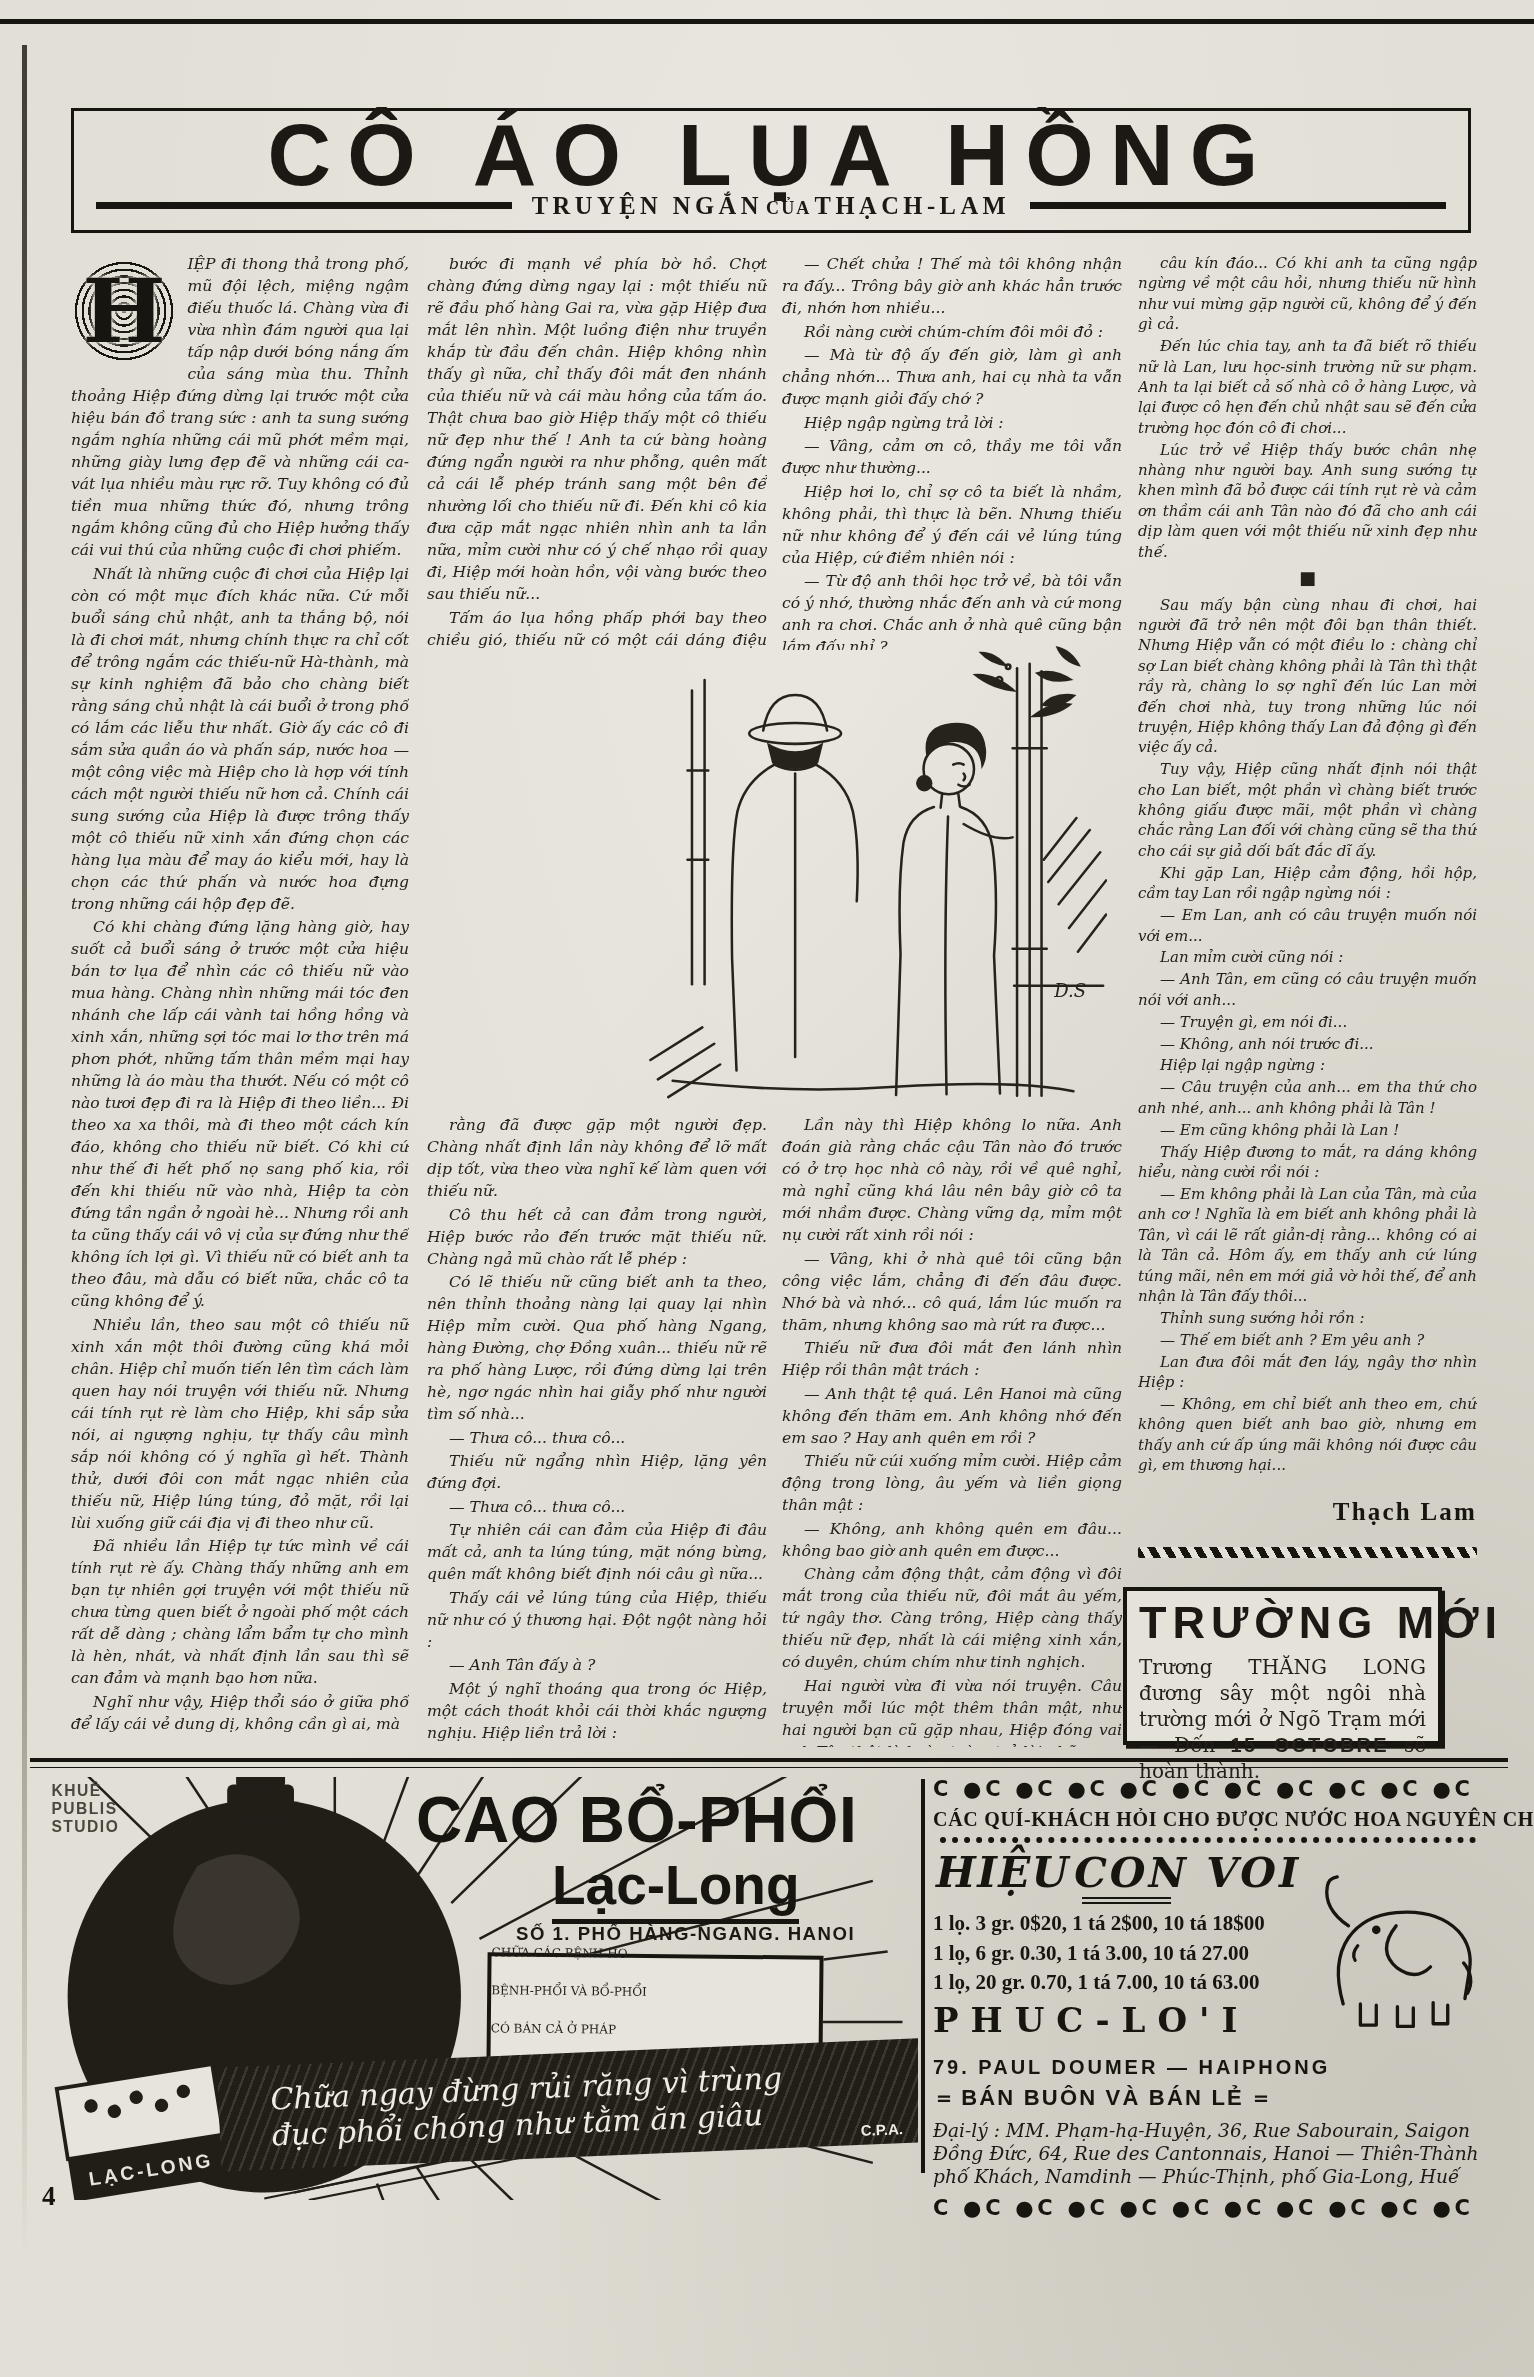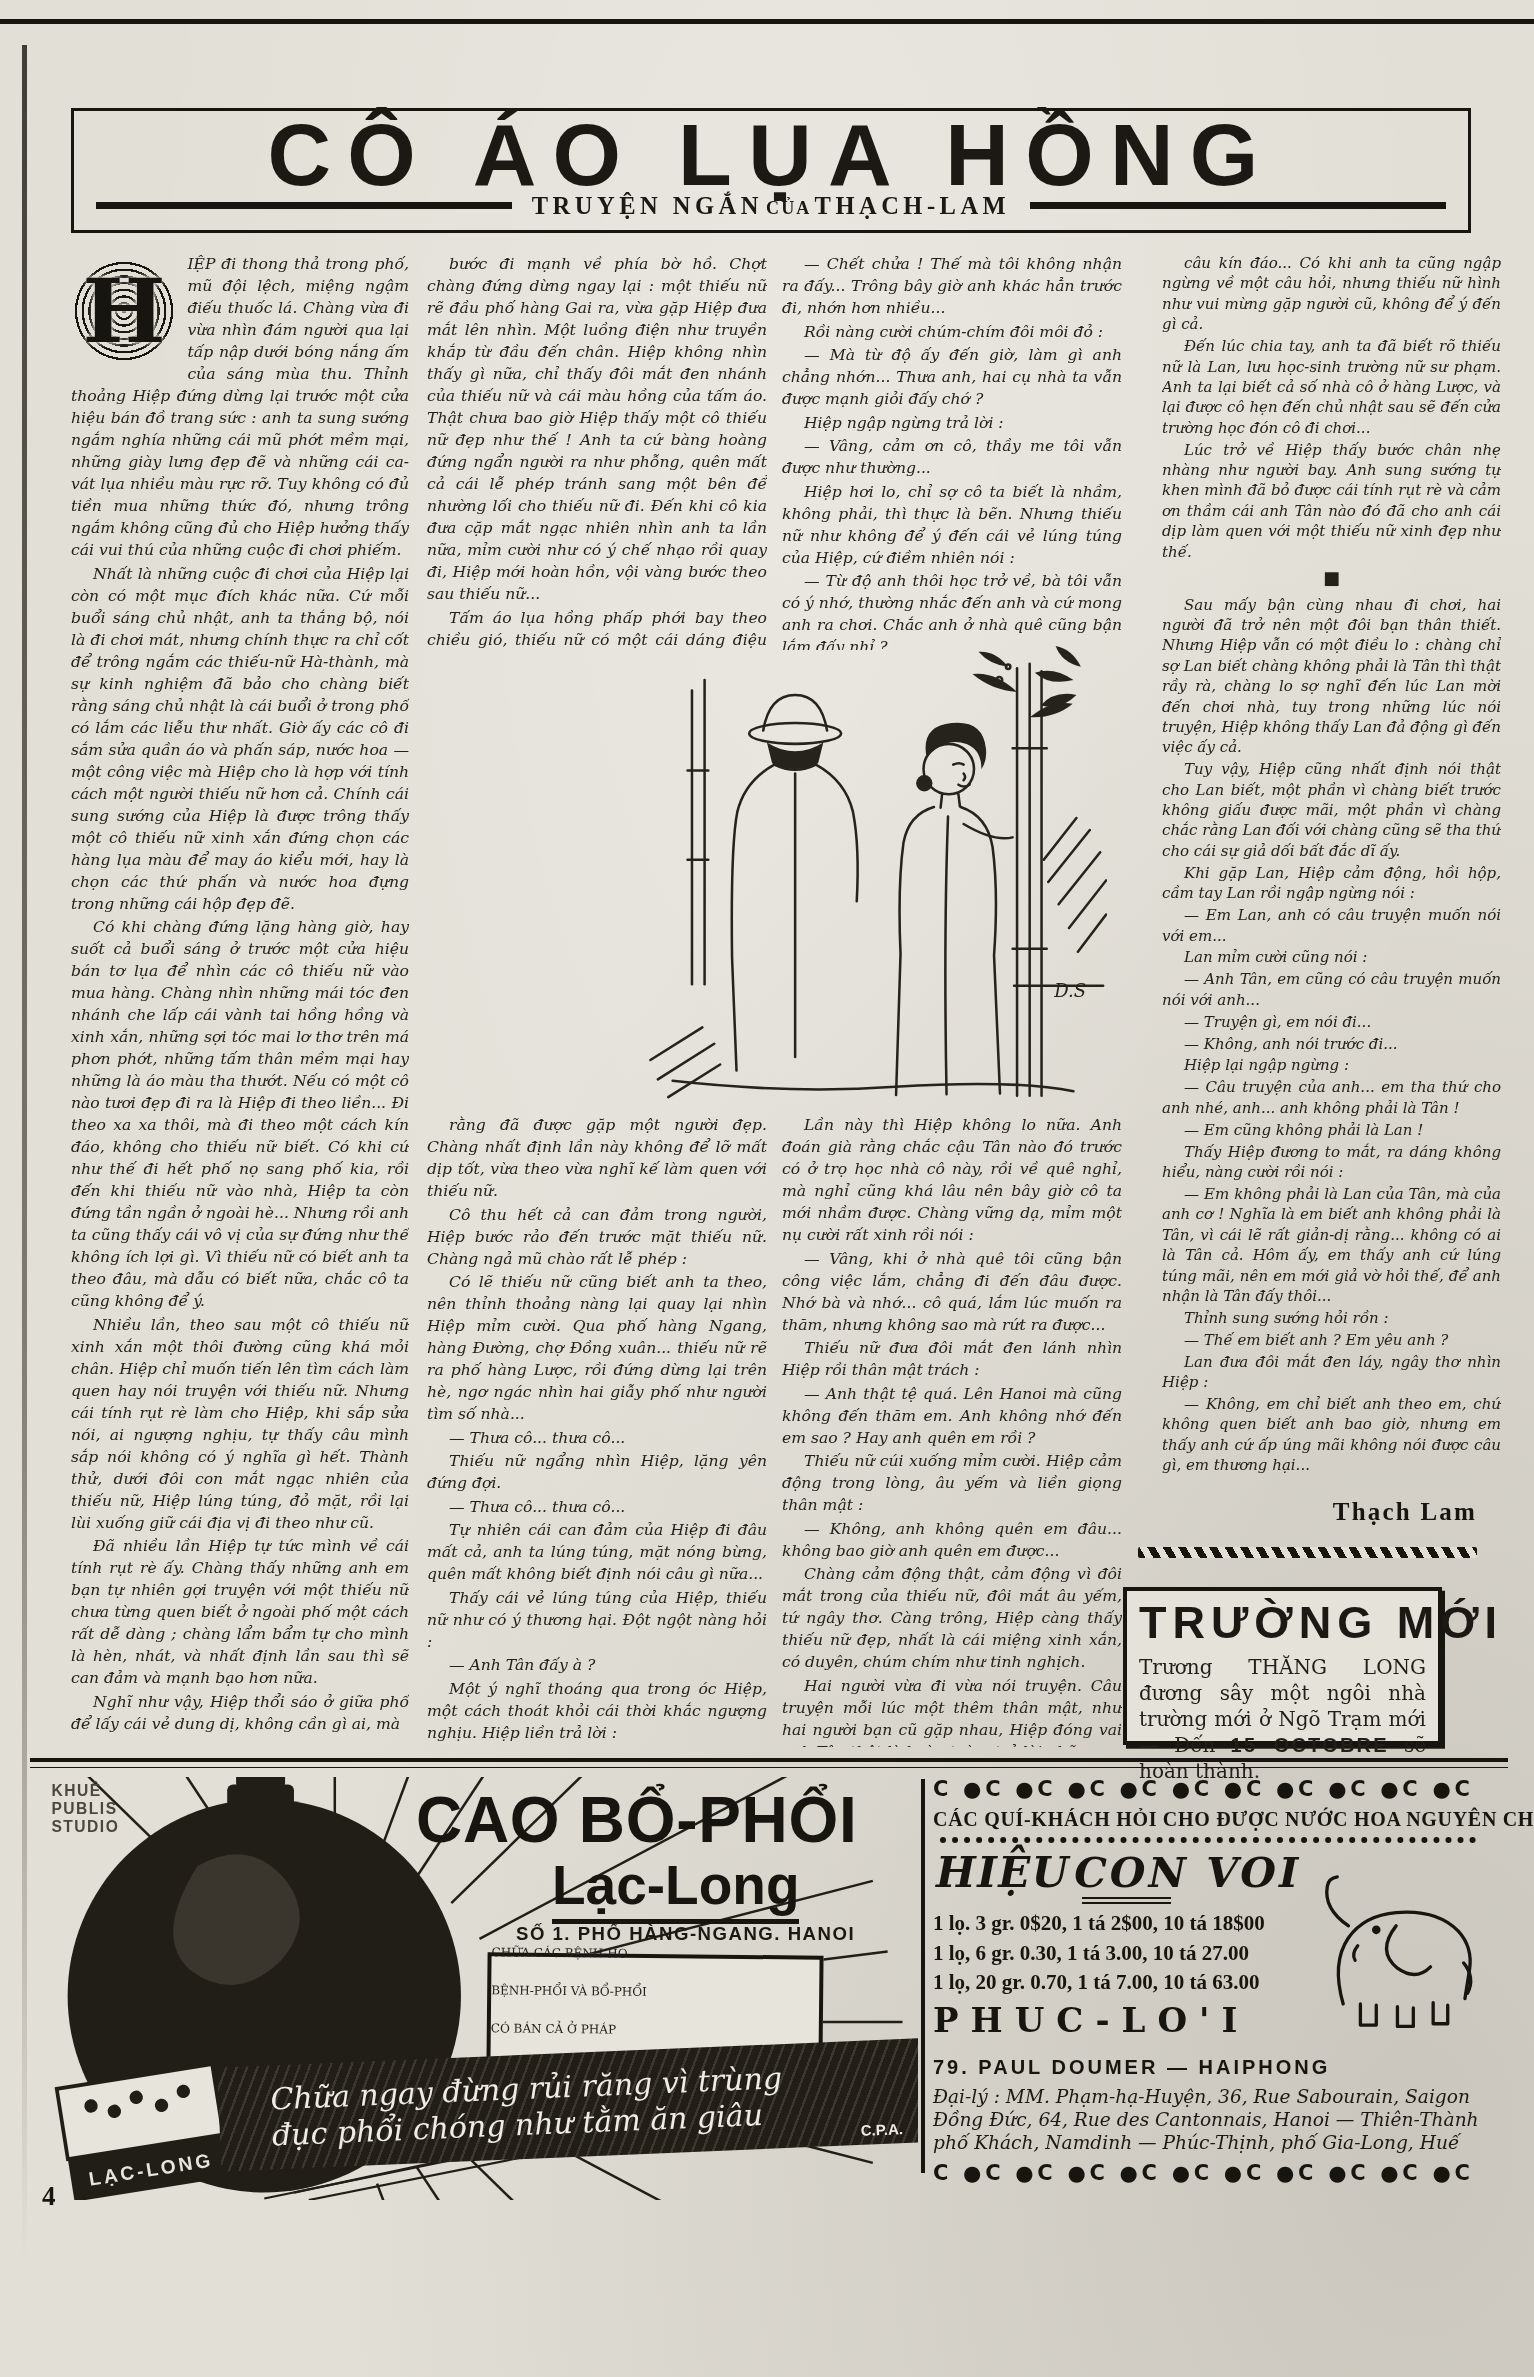--- a/index.html
+++ b/index.html
@@ -32,21 +32,21 @@
 
   
   .col{position:absolute;overflow:hidden;text-align:justify;font-size:15.6px;line-height:22px;font-style:italic;color:#24211b;}
   .col p{margin:0 0 1.5px 0;text-indent:22px;}
   .col p.sectbreak{text-align:center;text-indent:0;font-style:normal;font-size:18px;margin:6px 0;}
   #col1{left:71px;  top:253px; width:338px; height:1493px;}
   #col2-top{left:427px; top:253px; width:340px; height:397px;}
   #col2-bottom{left:427px; top:1114px; width:340px; height:633px;}
   #col3-top{left:782px; top:253px; width:340px; height:397px;}
   #col3-bottom{left:782px; top:1114px; width:340px; height:633px;}
-  #col4{left:1138px; top:253px; width:339px; height:1242px;font-size:15px;line-height:20.4px;margin-left:24px;}
+  #col4{left:1138px; top:253px; width:339px; height:1242px;font-size:15px;line-height:20.4px;}
 
   .dropcap{
     float:left;width:106px;height:106px;margin:4.5px 10.4px 3px 0;position:relative;
     background:repeating-radial-gradient(circle at 50% 50%, #17150f 0 2.2px, #e2dfd6 2.2px 6.7px);
     border-radius:50%;
   }
   .dropcap span{
     position:absolute;inset:0;display:flex;align-items:center;justify-content:center;
     font-family:"DejaVu Serif",serif;font-style:normal;font-weight:bold;font-size:88px;color:#17150f;
     text-shadow:0 0 4.5px #e2dfd6, 0 0 7.4px #e2dfd6;
@@ -368,20 +368,23 @@
       <span class="brand">CON VOI</span>
     </div>
     <div class="ra-underline"></div>
     <div class="ra-prices">
         <p class="para">1 lọ.  3 gr. 0$20, 1 tá 2$00, 10 tá 18$00</p>
         <p class="para">1 lọ,  6 gr. 0.30, 1 tá 3.00, 10 tá 27.00</p>
         <p class="para">1 lọ, 20 gr. 0.70, 1 tá 7.00, 10 tá 63.00</p>
       </div>
     <div class="ra-company">PHUC-LO'I</div>
     <div class="ra-addr">79.  PAUL DOUMER  —  HAIPHONG</div>
+    <div class="ra-sale">
+      <span class="eq">＝ </span><span>BÁN BUÔN VÀ BÁN LẺ</span><span class="eq"> ＝</span>
+    </div>
     <div class="ra-agents">
         <p class="para">Đại-lý : MM. Phạm-hạ-Huyện, 36, Rue Sabourain, Saigon</p>
         <p class="para">Đồng Đức, 64, Rue des Cantonnais, Hanoi — Thiên-Thành</p>
         <p class="para">phố Khách, Namdinh — Phúc-Thịnh, phố Gia-Long, Huế</p>
       </div>
     <div class="orn orn-bottom">C ●C ●C ●C ●C ●C ●C ●C ●C ●C ●C ●C ●.C</div>
     <svg class="ra-elephant" viewBox="0 0 280 260">
       <g fill="none" stroke="#17150f" stroke-width="5" stroke-linecap="round" stroke-linejoin="round">
         <path d="M70 210 q-18 -62 8 -100 q24 -34 72 -38 q62 -5 94 28 q22 24 17 58 l-7 44"></path>
         <path d="M78 92 q-38 -26 -32 -60 q2 -12 15 -14"></path>

